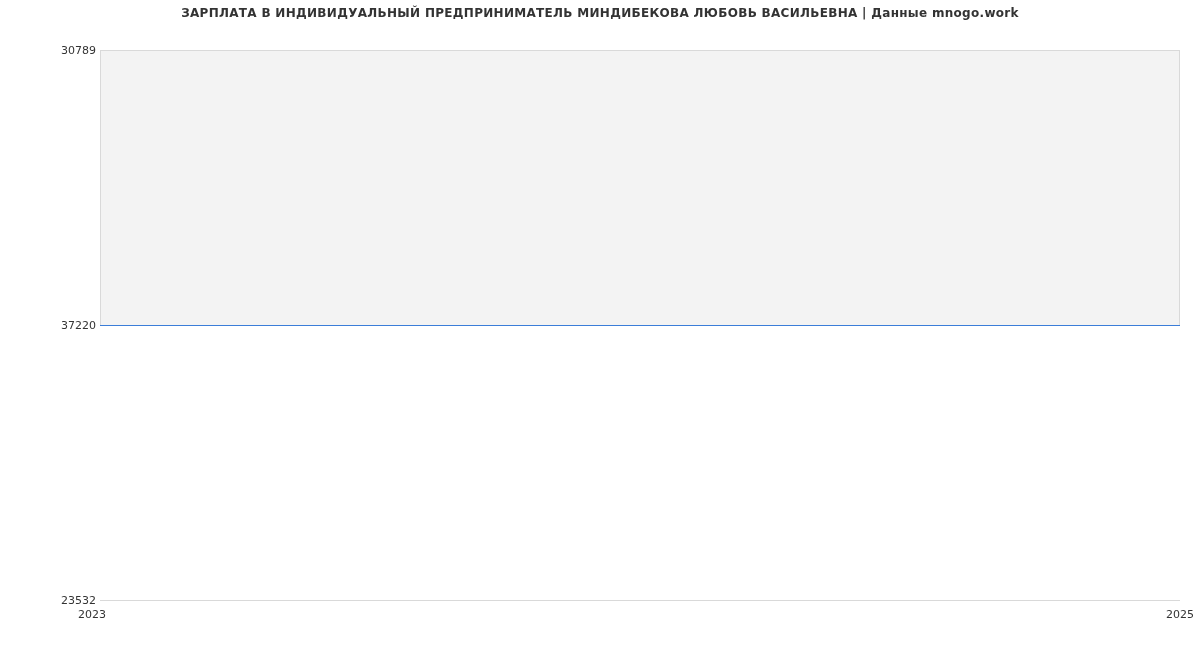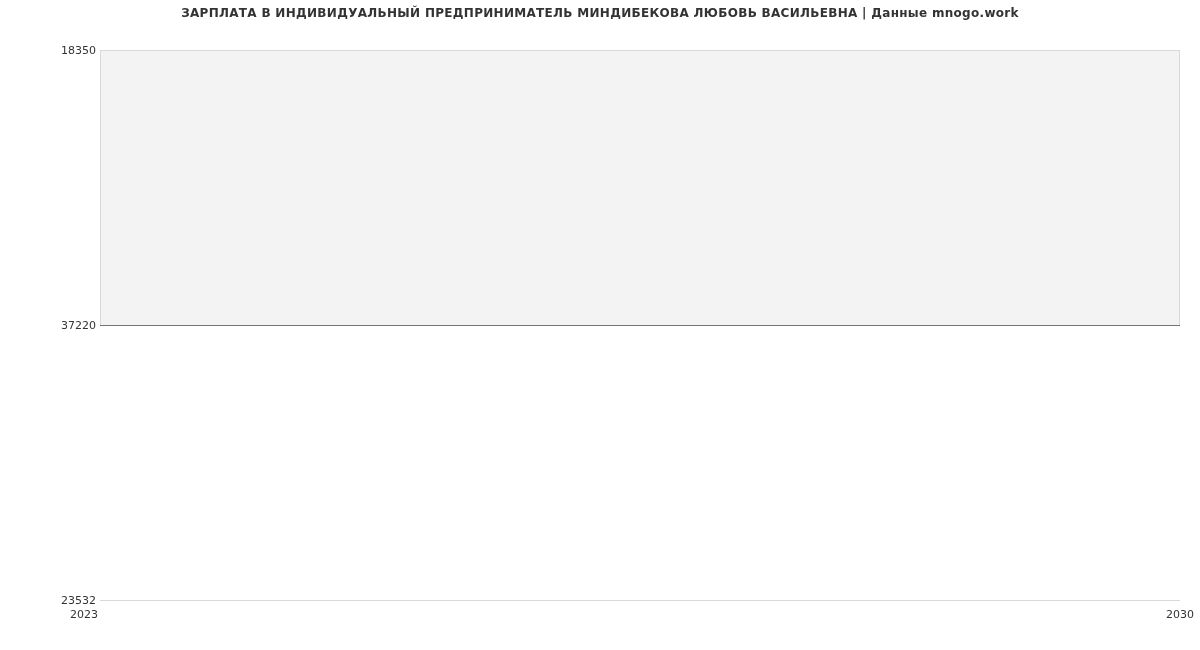--- a/index.html
+++ b/index.html
@@ -74,34 +74,34 @@
   }
   .ytick.top    { top: 50px;  left: 56px; }
   .ytick.mid    { top: 325px; left: 56px; }
   .ytick.bottom { top: 600px; left: 56px; }
   .xtick {
     position: absolute;
     top: 608px;
     font-size: 11px;
     color: #333;
   }
-  .xtick.left  { left: 84px; transform: translateX(-50%); }
+  .xtick.left  { left: 92px; transform: translateX(-50%); }
   .xtick.right { left: 1180px; transform: translateX(-50%); }
 </style>
 </head>
 <body>
 
 <div class="chart-wrap">
   <div class="title">ЗАРПЛАТА В ИНДИВИДУАЛЬНЫЙ ПРЕДПРИНИМАТЕЛЬ МИНДИБЕКОВА ЛЮБОВЬ ВАСИЛЬЕВНА | Данные mnogo.work</div>
 
   <div class="plot">
     <div class="area"></div>
     <div class="series-line"></div>
     <div class="axis-bottom"></div>
   </div>
 
-  <div class="ytick top">18350</div>
+  <div class="ytick top">30789</div>
   <div class="ytick mid">37220</div>
   <div class="ytick bottom">23532</div>
 
   <div class="xtick left">2023</div>
-  <div class="xtick right">2030</div>
+  <div class="xtick right">2025</div>
 </div>
 
 </body></html>

